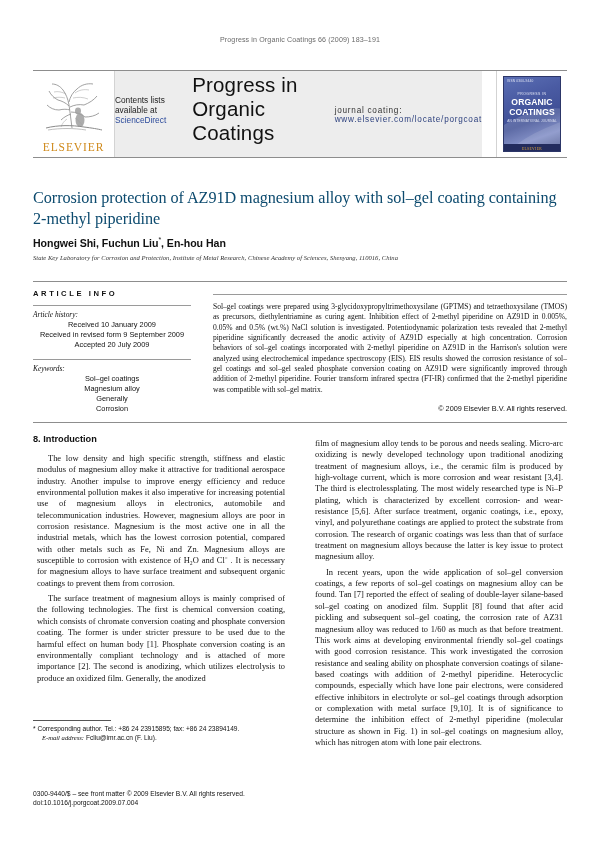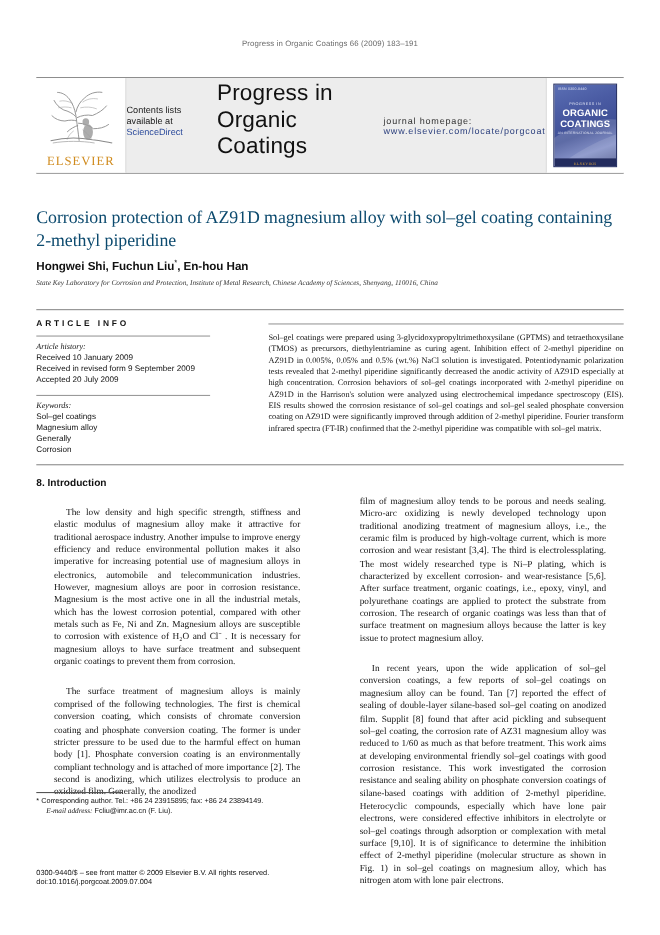--- a/index.html
+++ b/index.html
@@ -116,20 +116,21 @@
     letter-spacing: 0.75px;
   }
   .journal-cover {
     width: 70px;
     flex: 0 0 70px;
     border-left: 1px solid #d3d3d3;
     display: flex;
     align-items: center;
     justify-content: center;
     background: #ffffff;
+    margin-left: 14px;
   }
   .cover-img {
     width: 56px;
     height: 74px;
     position: relative;
     overflow: hidden;
     background: linear-gradient(160deg,#5b6fb4 0%,#4a5ba3 30%,#3f4f95 58%,#6d7cbd 78%,#2f3c7a 100%);
     border: 1px solid #2c3668;
   }
   .cover-img .c-swoosh {
@@ -220,21 +221,20 @@
     position: absolute;
     top: 281px;
     left: 33px;
     width: 534px;
     border-top: 1.4px solid #8d8d8d;
     border-bottom: 1.4px solid #8d8d8d;
     box-sizing: border-box;
     padding: 0;
     display: flex;
     min-height: 134px;
-    gap: 31px;
   }
   .band-left {
     width: 168px;
     flex: 0 0 168px;
     padding: 7px 10px 8px 0;
     box-sizing: border-box;
   }
   .band-right {
     flex: 1 1 auto;
     padding: 7px 0 8px 12px;
@@ -259,20 +259,21 @@
     font-style: italic;
     font-size: 7.4px;
     color: #111;
     margin-bottom: 1px;
   }
   .info-line {
     font-family: "Liberation Sans", sans-serif;
     font-size: 7.4px;
     line-height: 10px;
     color: #111;
+    text-align: center;
   }
   .abstract-text {
     font-family: Liberation Serif, serif;
     font-size: 7.55px;
     line-height: 10.35px;
     text-align: justify;
     color: #111;
     margin-top: 7px;
   }
   .copyright {
@@ -303,21 +304,21 @@
     font-weight: bold;
     color: #111;
     margin: 0 0 9px 0;
   }
   .para {
     font-family: "Liberation Serif", serif;
     font-size: 8.45px;
     line-height: 11.35px;
     text-align: justify;
     color: #111;
-    margin: 16px;
+    margin: 4px;
     text-indent: 11px;
     hyphens: none;
   }
   .para + .para { margin-top: 0; }
   .para.noindent { text-indent: 0; }
 
   
   .footnote-block {
     position: absolute;
     left: 33px;
@@ -396,21 +397,21 @@
       </svg>
       <div class="elsevier-word">ELSEVIER</div>
     </div>
 
     <div class="masthead-center">
       <div class="contents-line">
         <span>Contents lists available at </span><span class="sd-link">ScienceDirect</span>
       </div>
       <div class="journal-name">Progress in Organic Coatings</div>
       <div class="homepage-line">
-        <span class="homepage-label">journal homepage:</span>
+        <span class="homepage-label">journal coating:</span>
         <span>www.elsevier.com/locate/porgcoat</span>
       </div>
     </div>
 
     <div class="journal-cover">
       <div class="cover-img">
         <div class="c-swoosh c-s1"></div>
         <div class="c-swoosh c-s2"></div>
         <div class="cover-top">ISSN 0300-9440</div>
         <div class="cover-kicker">PROGRESS IN</div>
@@ -447,20 +448,21 @@
       <div class="info-label">Keywords:</div>
       <div class="info-line">Sol–gel coatings</div>
       <div class="info-line">Magnesium alloy</div>
       <div class="info-line">Generally</div>
       <div class="info-line">Corrosion</div>
     </div>
 
     <div class="band-right">
       <div class="hr-thin"></div>
       <div class="abstract-text">Sol–gel coatings were prepared using 3-glycidoxypropyltrimethoxysilane (GPTMS) and tetraethoxysilane (TMOS) as precursors, diethylentriamine as curing agent. Inhibition effect of 2-methyl piperidine on AZ91D in 0.005%, 0.05% and 0.5% (wt.%) NaCl solution is investigated. Potentiodynamic polarization tests revealed that 2-methyl piperidine significantly decreased the anodic activity of AZ91D especially at high concentration. Corrosion behaviors of sol–gel coatings incorporated with 2-methyl piperidine on AZ91D in the Harrison's solution were analyzed using electrochemical impedance spectroscopy (EIS). EIS results showed the corrosion resistance of sol–gel coatings and sol–gel sealed phosphate conversion coating on AZ91D were significantly improved through addition of 2-methyl piperidine. Fourier transform infrared spectra (FT-IR) confirmed that the 2-methyl piperidine was compatible with sol–gel matrix.</div>
+      <div class="copyright">© 2009 Elsevier B.V. All rights reserved.</div>
     </div>
 
   </div>
 
   <div class="body-cols">
     <div class="col">
       <div class="h1">8.  Introduction</div>
       <p class="para">The low density and high specific strength, stiffness and elastic modulus of magnesium alloy make it attractive for traditional aerospace industry. Another impulse to improve energy efficiency and reduce environmental pollution makes it also imperative for increasing potential use of magnesium alloys in electronics, automobile and telecommunication industries. However, magnesium alloys are poor in corrosion resistance. Magnesium is the most active one in all the industrial metals, which has the lowest corrosion potential, compared with other metals such as Fe, Ni and Zn. Magnesium alloys are susceptible to corrosion with existence of H₂O and Cl⁻ . It is necessary for magnesium alloys to have surface treatment and subsequent organic coatings to prevent them from corrosion.</p>
       <p class="para">The surface treatment of magnesium alloys is mainly comprised of the following technologies. The first is chemical conversion coating, which consists of chromate conversion coating and phosphate conversion coating. The former is under stricter pressure to be used due to the harmful effect on human body [1]. Phosphate conversion coating is an environmentally compliant technology and is attached of more importance [2]. The second is anodizing, which utilizes electrolysis to produce an oxidized film. Generally, the anodized</p>
     </div>

